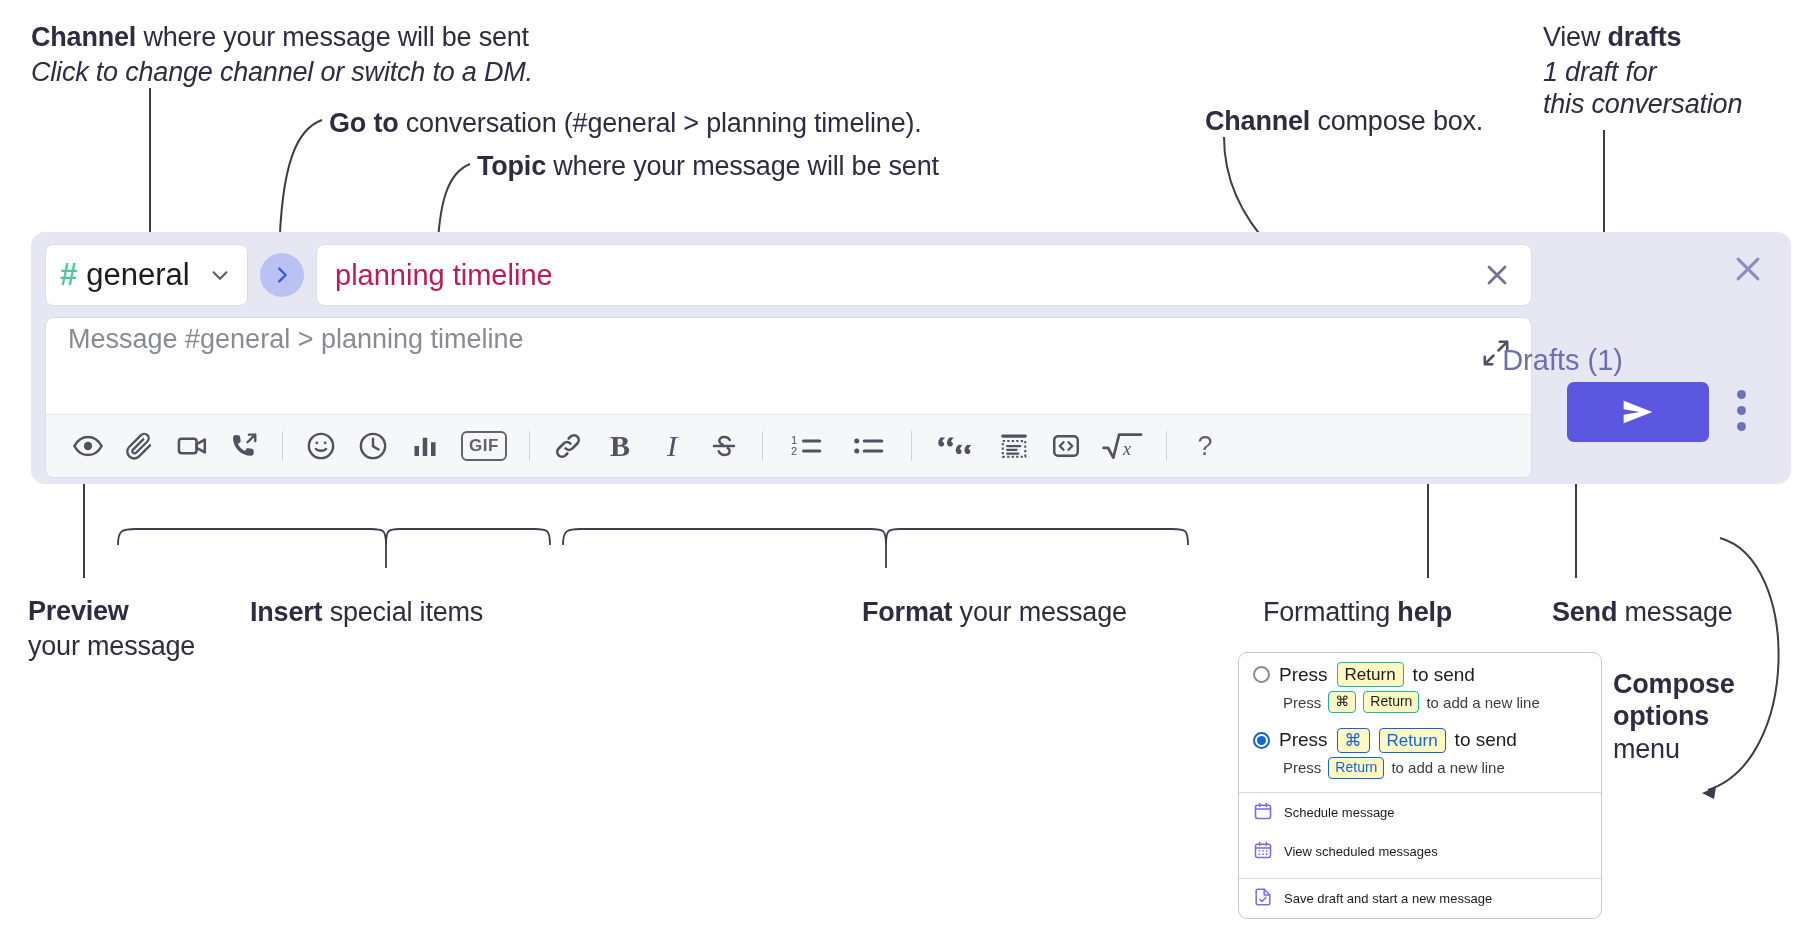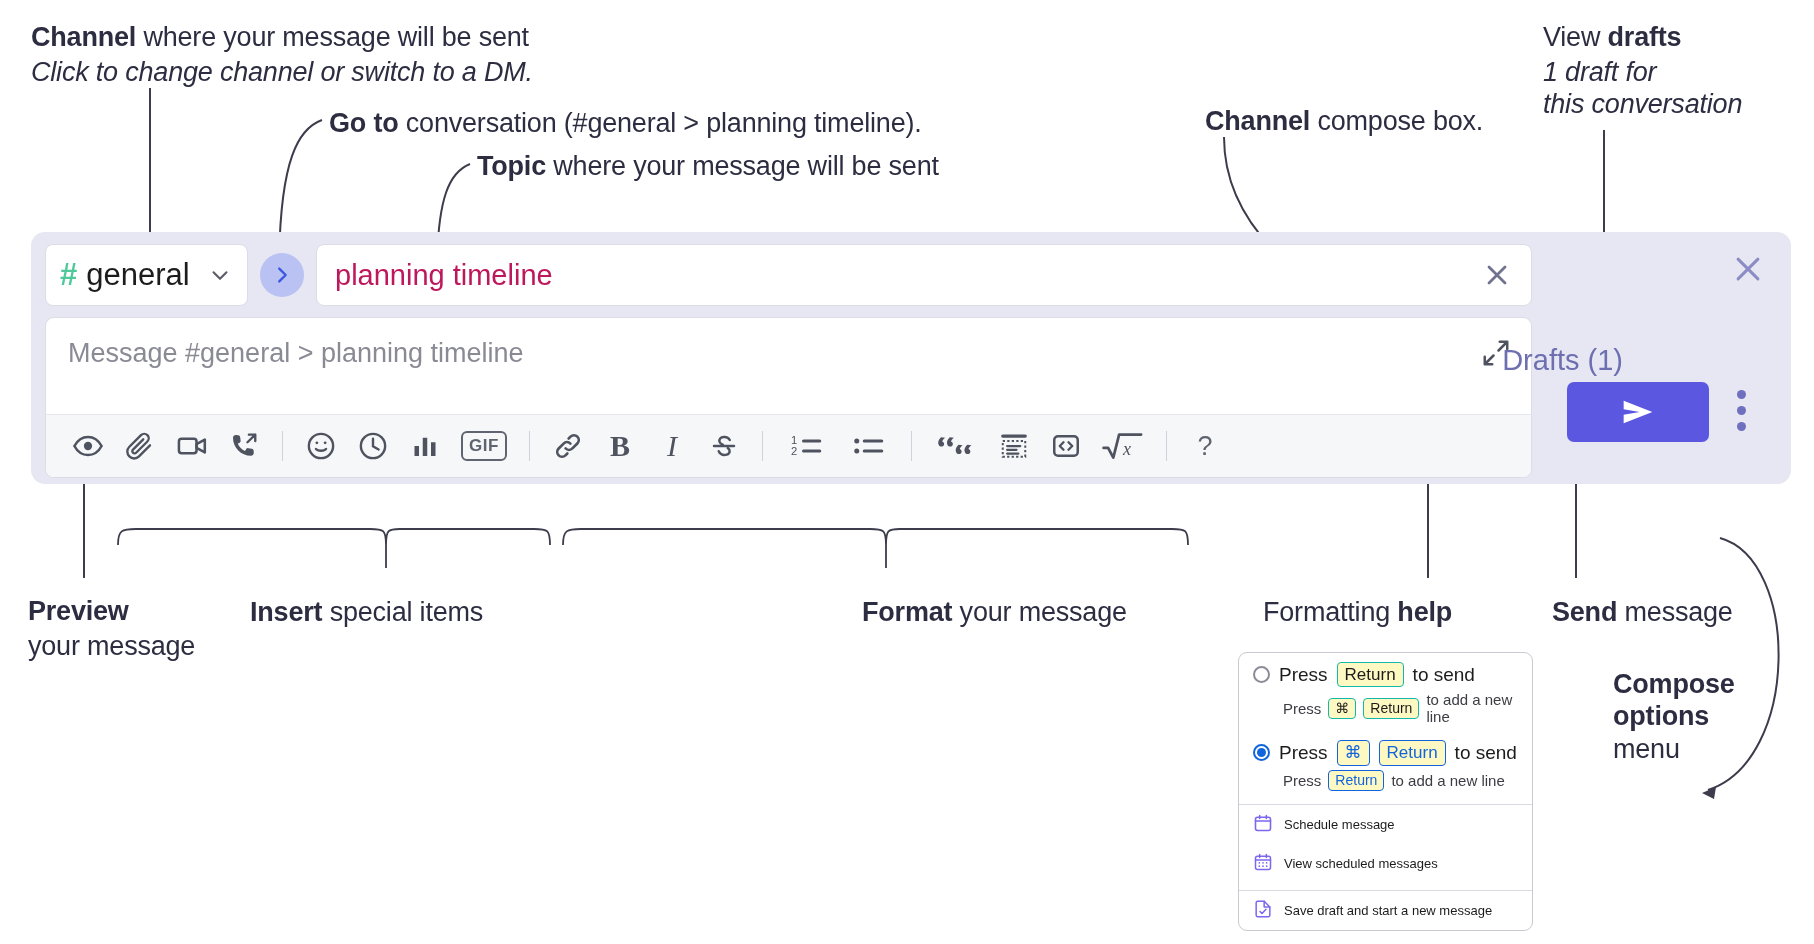--- a/index.html
+++ b/index.html
@@ -80,21 +80,21 @@
 
   .msgbox {
     margin-top: 11px;
     background: #ffffff;
     border: 1px solid #dcdce6;
     border-radius: 9px;
     overflow: hidden;
   }
   .msg-area {
     height: 96px; position: relative;
-    padding: 20px 22px;
+    padding: 6px 22px;
   }
   .placeholder { font-size: 27px; color: #8a8a95; }
   .expand-btn { position: absolute; right: 20px; top: 20px; display:flex; }
 
   .toolbar {
     height: 63px;
     background: #f6f7f9;
     border-top: 1px solid #e6e6ec;
     display: flex; align-items: center;
     padding: 0 16px;
@@ -127,21 +127,21 @@
     width: 24px; height: 52px;
     display: flex; flex-direction: column; align-items: center; justify-content: center; gap: 7px;
   }
   #kebab i { width: 9px; height: 9px; border-radius: 50%; background: #6f70bd; display:block; }
   #compose-close { position: absolute; right: 26px; top: 20px; display:flex; }
 
   
   #menu {
     position: absolute;
     left: 1238px; top: 652px;
-    width: 295px;
+    width: 364px;
     background: #ffffff;
     border: 1px solid #c9c9d2;
     border-radius: 9px;
   }
   .opt { padding: 9px 14px 6px 14px; }
   .opt-main {
     display: flex; align-items: center; gap: 9px;
     font-size: 19px; color: #1d1c1d;
   }
   .opt-sub {

